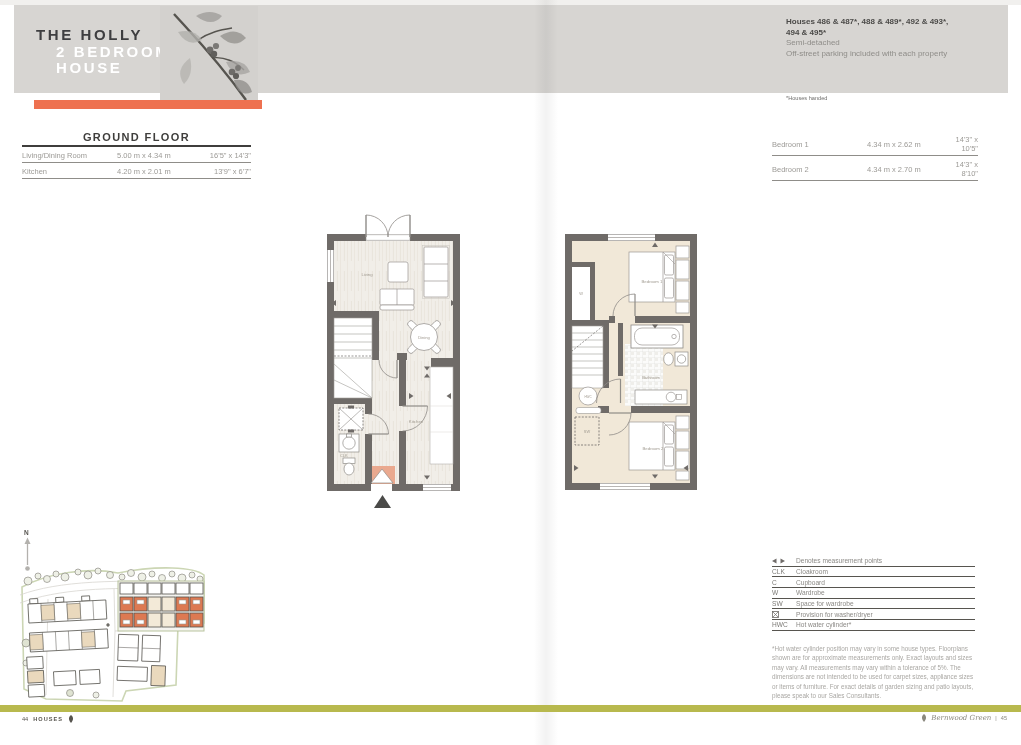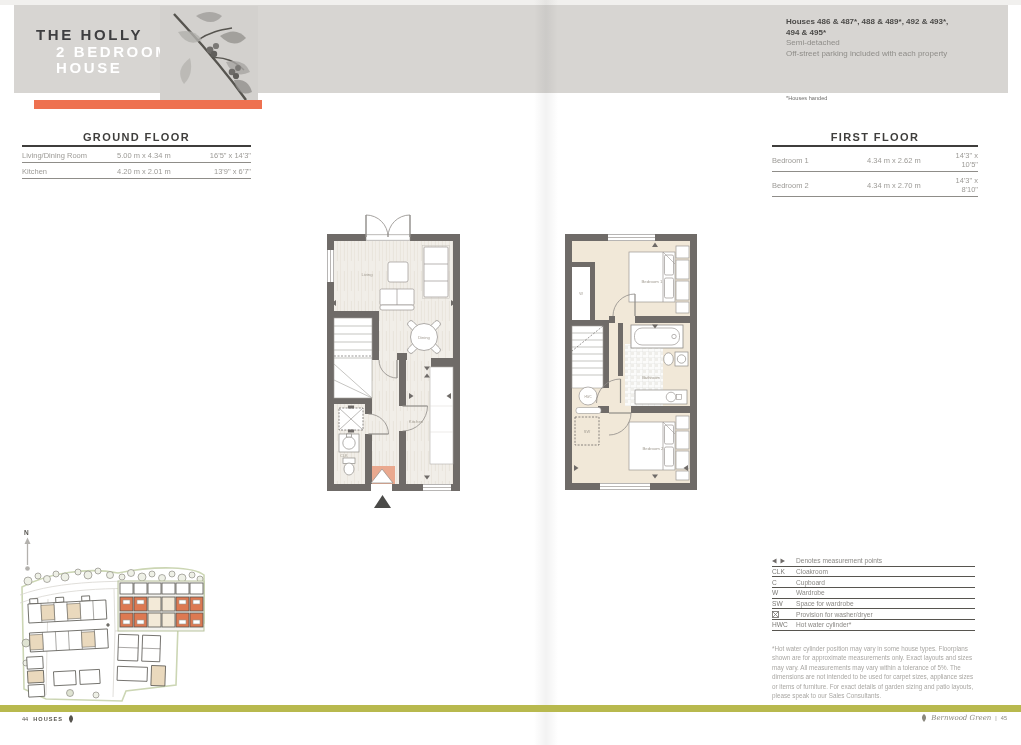--- a/index.html
+++ b/index.html
@@ -96,21 +96,20 @@
       <span class="sr-imp">16'5" x 14'3"</span>
     </div>
     <div class="spec-row">
       <span class="sr-room">Kitchen</span>
       <span class="sr-metric">4.20 m x 2.01 m</span>
       <span class="sr-imp">13'9" x 6'7"</span>
     </div>
   </div>
 
   <div class="abs spec" style="left:772px;top:131px;width:206px;">
-    <div class="spec-h">FIRST FLOOR</div>
     <div class="spec-row">
       <span class="sr-room">Bedroom 1</span>
       <span class="sr-metric">4.34 m x 2.62 m</span>
       <span class="sr-imp">14'3" x 10'5"</span>
     </div>
     <div class="spec-row">
       <span class="sr-room">Bedroom 2</span>
       <span class="sr-metric">4.34 m x 2.70 m</span>
       <span class="sr-imp">14'3" x 8'10"</span>
     </div>

